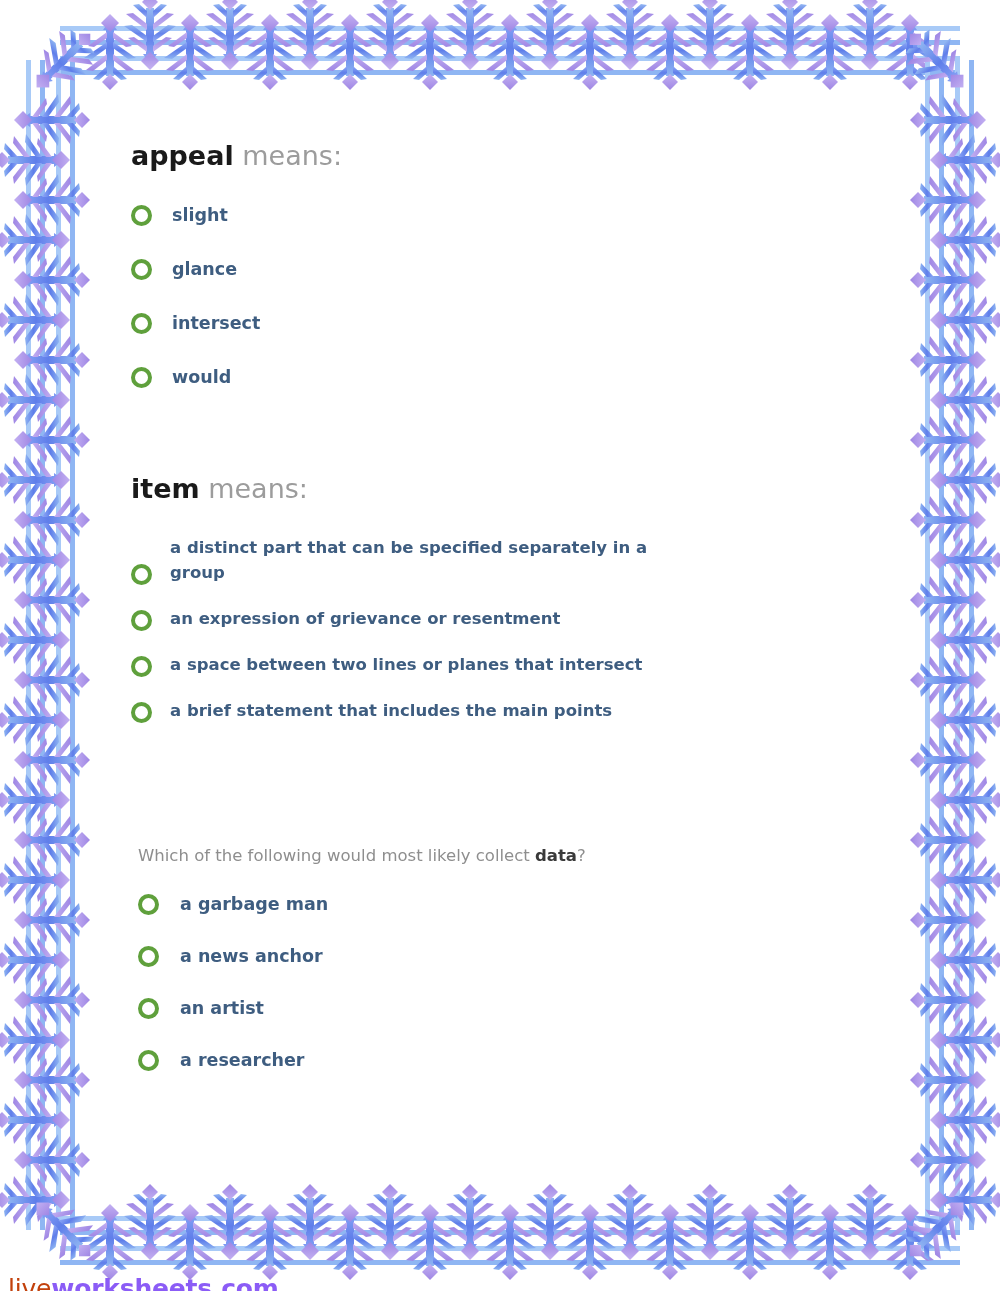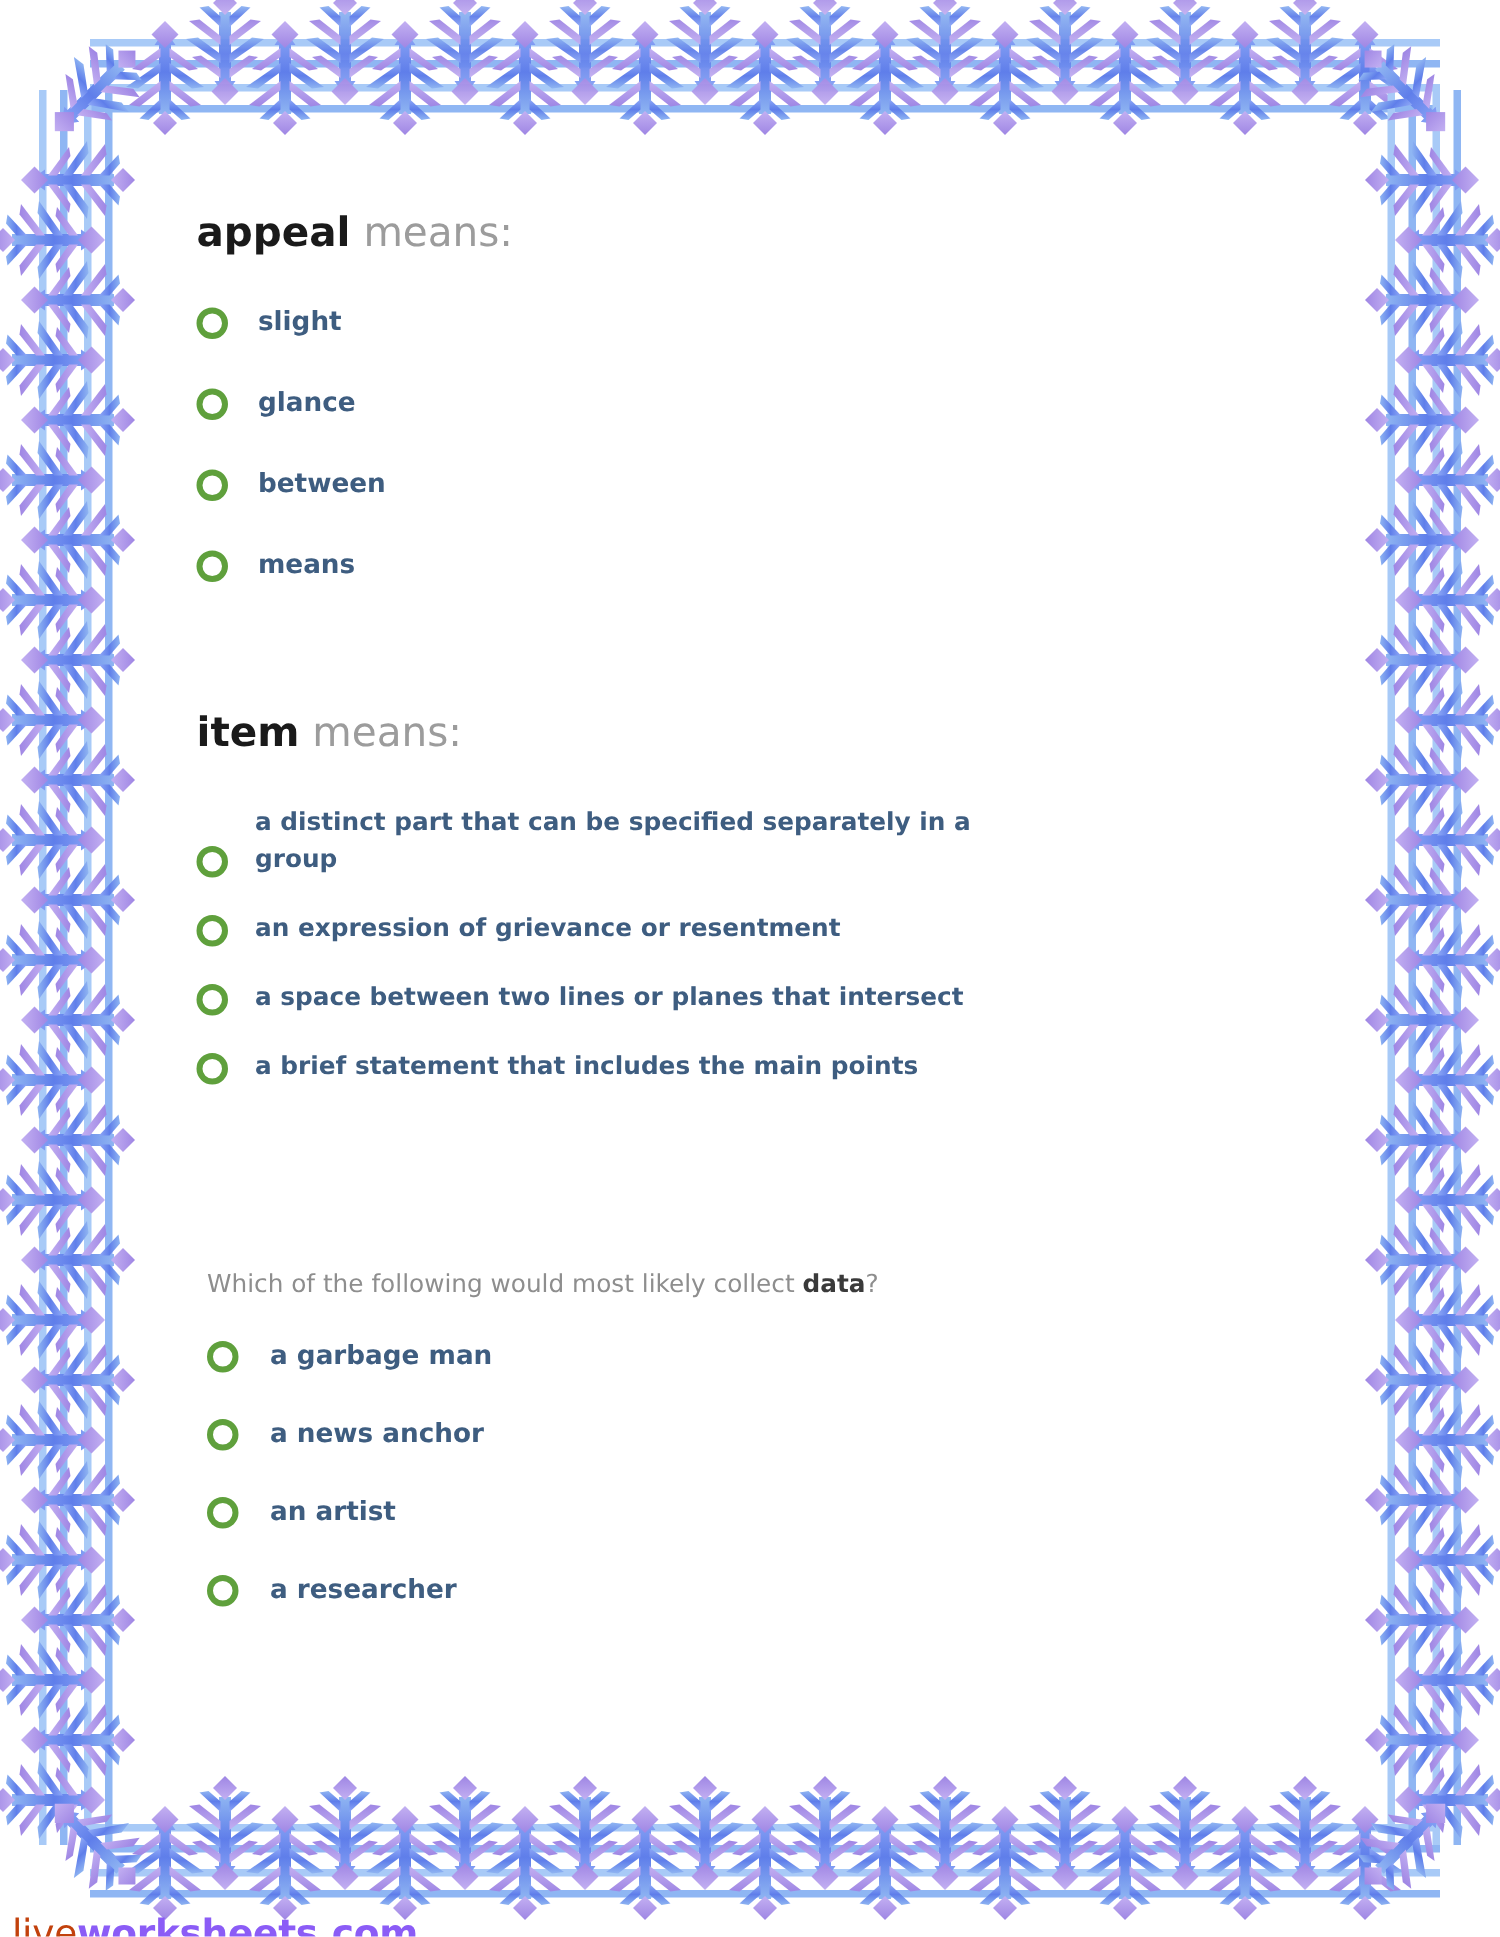--- a/index.html
+++ b/index.html
@@ -323,25 +323,25 @@
       <li class="option">
         <span class="radio"></span>
         <span class="option-label">slight</span>
       </li>
       <li class="option">
         <span class="radio"></span>
         <span class="option-label">glance</span>
       </li>
       <li class="option">
         <span class="radio"></span>
-        <span class="option-label">between</span>
-      </li>
-      <li class="option">
-        <span class="radio"></span>
-        <span class="option-label">means</span>
+        <span class="option-label">intersect</span>
+      </li>
+      <li class="option">
+        <span class="radio"></span>
+        <span class="option-label">would</span>
       </li>
     </ul>
   </div>
 
   <div class="q-block" id="block-item">
     <div class="q-heading"><span class="term">item</span><span> means:</span></div>
 
     <ul class="options">
       <li class="option">
         <span class="radio"></span>

